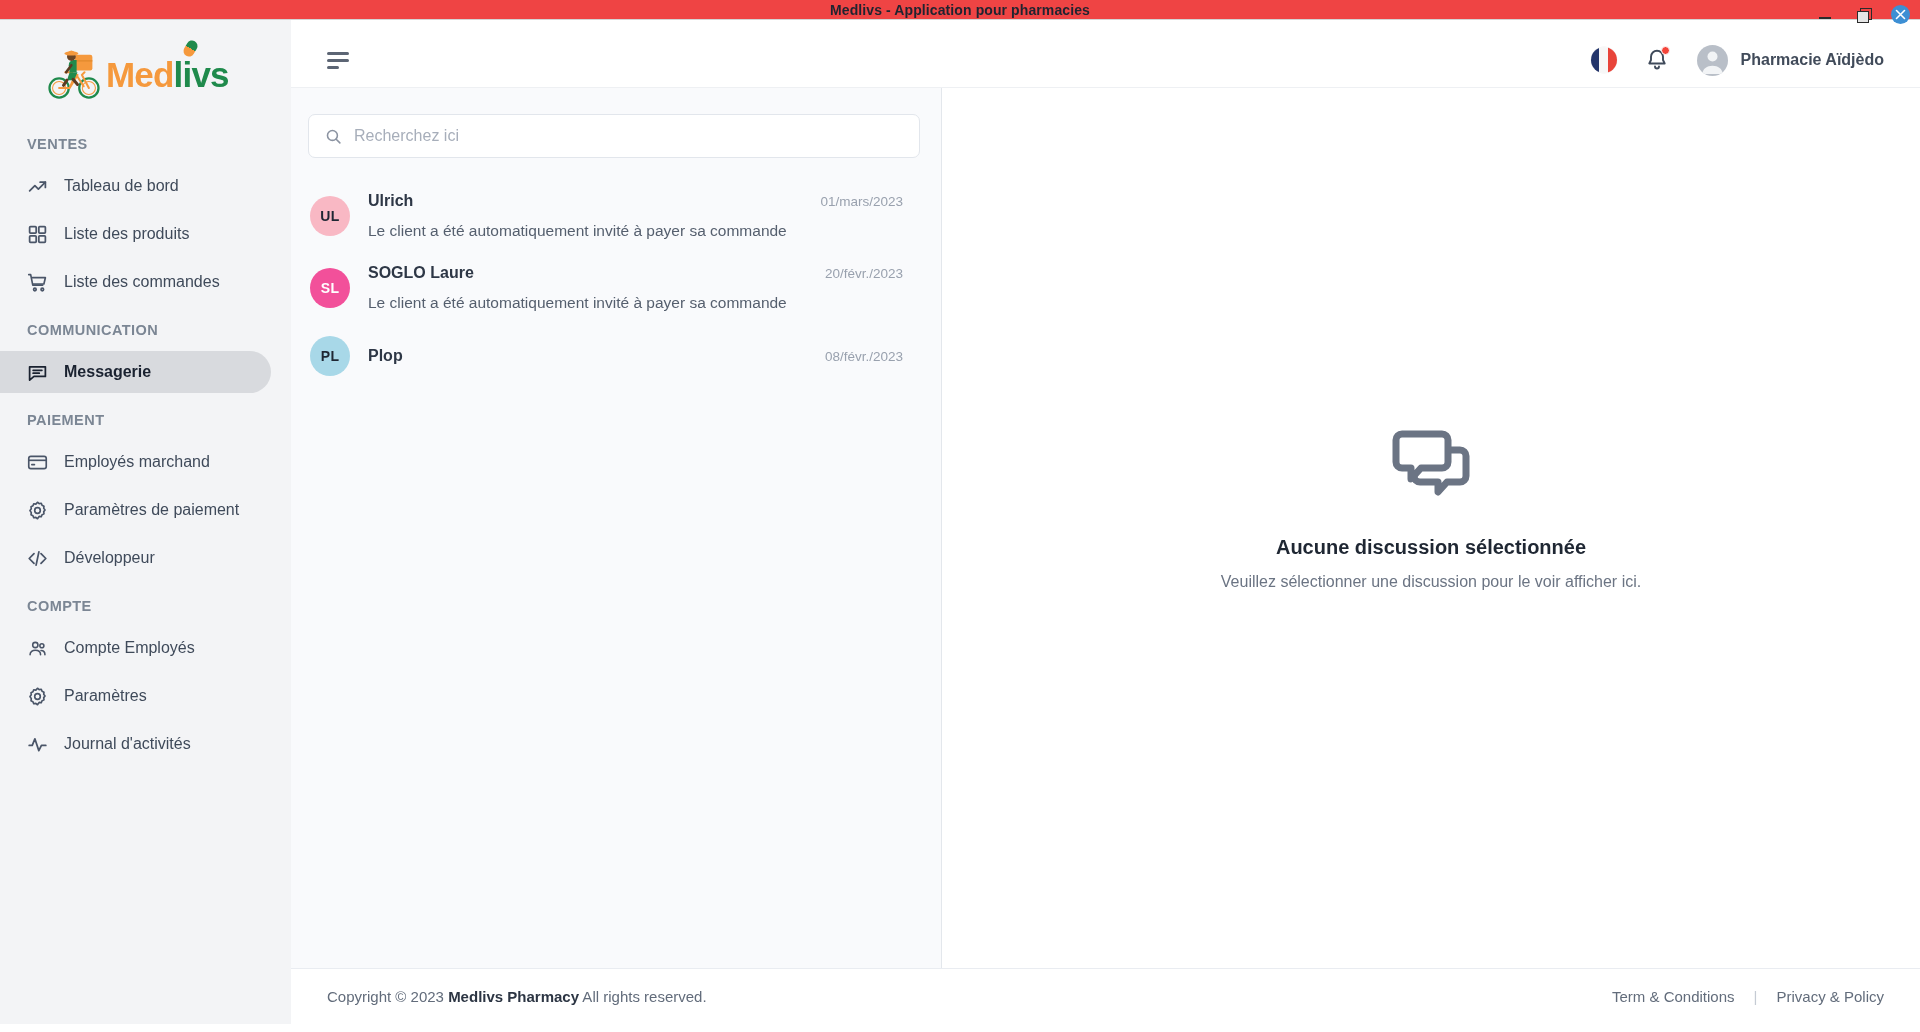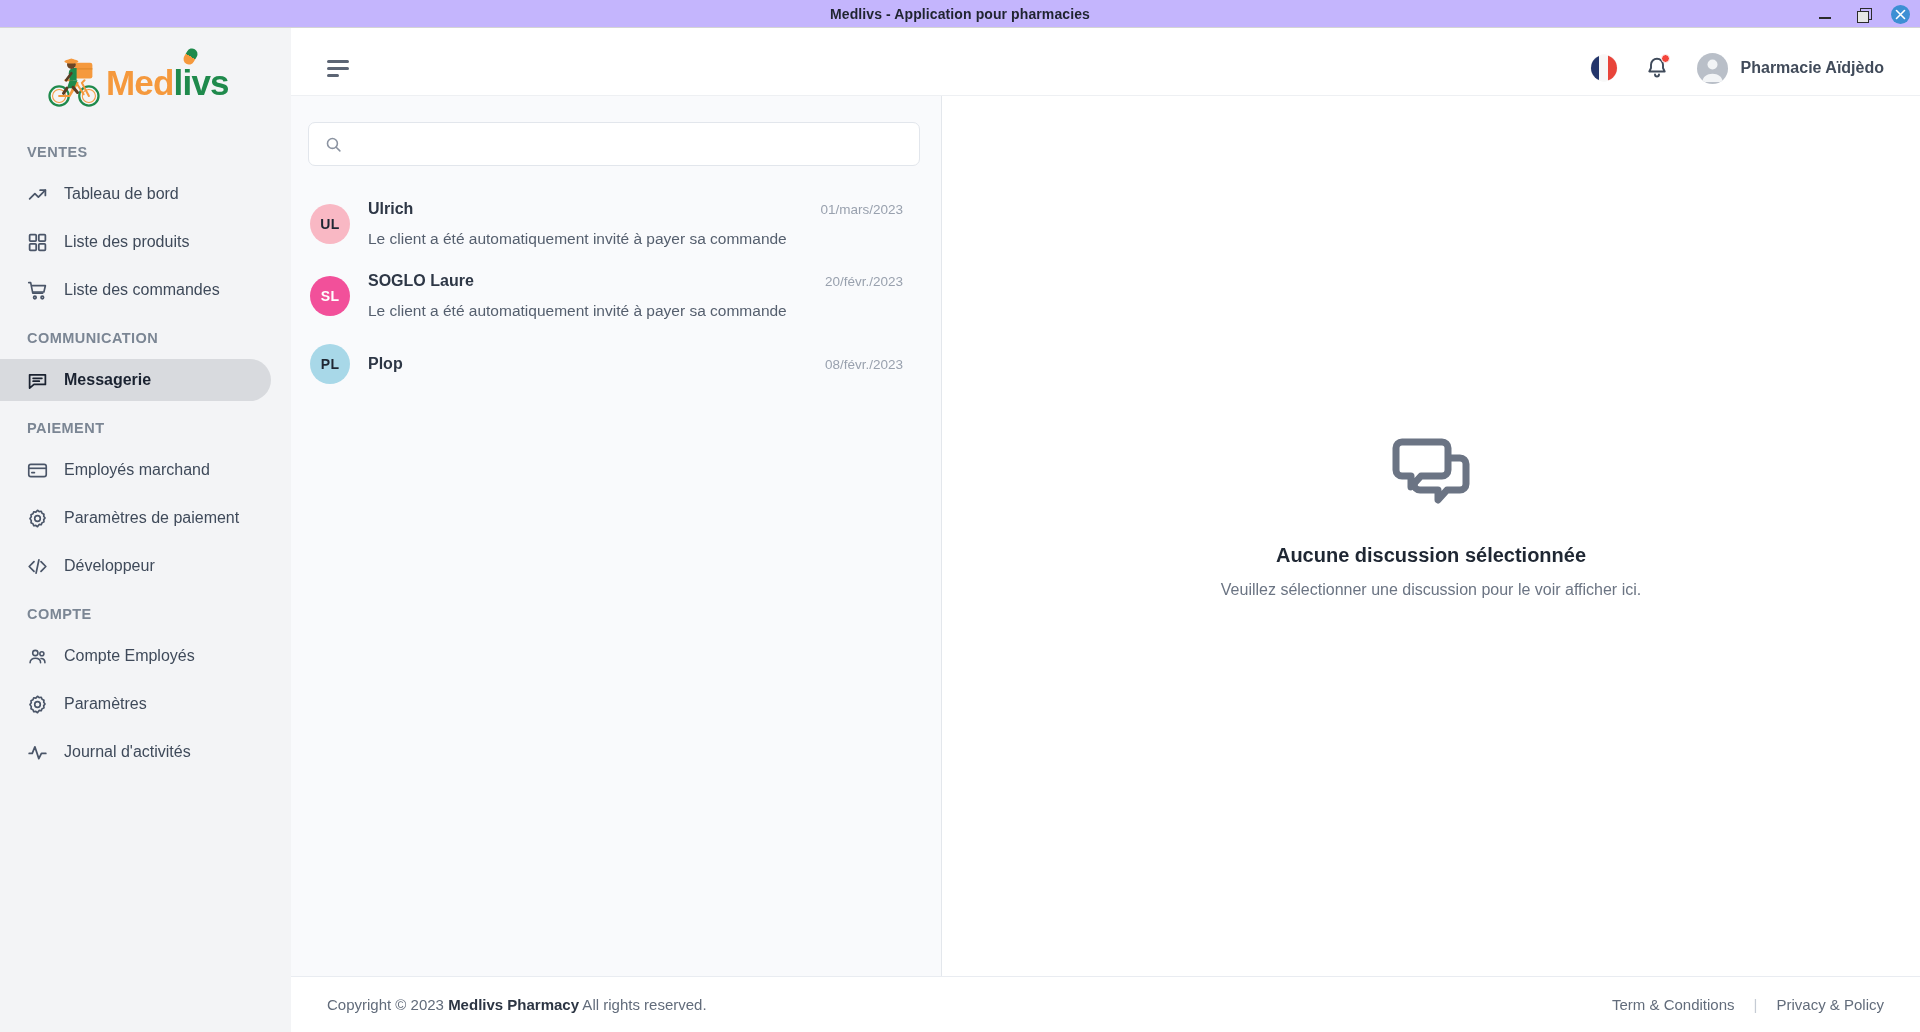--- a/index.html
+++ b/index.html
@@ -5,22 +5,22 @@
   * { box-sizing: border-box; margin: 0; padding: 0; }
   html, body {
     width: 1920px; height: 1032px;
     font-family: "Liberation Sans", sans-serif;
     background: #ffffff;
     overflow: hidden;
   }
 
   
   .titlebar {
-    height: 28px; width: 100%;
-    background: #c4b5fd;
+    height: 20px; width: 100%;
+    background: #ef4444;
     display: flex; align-items: center; justify-content: center;
     position: relative;
     border-bottom: 1px solid #d4d4d4;
   }
   .titlebar-text {
     font-size: 14px; color: #1f2430; font-weight: 600;
     letter-spacing: .1px;
   }
   .win-controls {
     position: absolute; right: 10px; top: 0; height: 28px;
@@ -398,20 +398,21 @@
 
     <div class="content">
 
       <section class="conv-panel">
         <div class="search-zone">
           <div class="search-box">
             <svg width="17" height="17" viewBox="0 0 24 24" fill="none" stroke="#8b93a1" stroke-width="2.2" stroke-linecap="round">
               <circle cx="10.5" cy="10.5" r="7"></circle>
                 <line x1="15.8" y1="15.8" x2="21" y2="21"></line>
             </svg>
+            <input type="text" value="" placeholder="Recherchez ici" style="">
           </div>
         </div>
 
         <div class="conv-list">
 
           <div class="conv-item">
             <div class="conv-avatar" style="background:#f9b8c4;color:#1f2733;">
               <span>UL</span>
             </div>
             <div class="conv-body">

